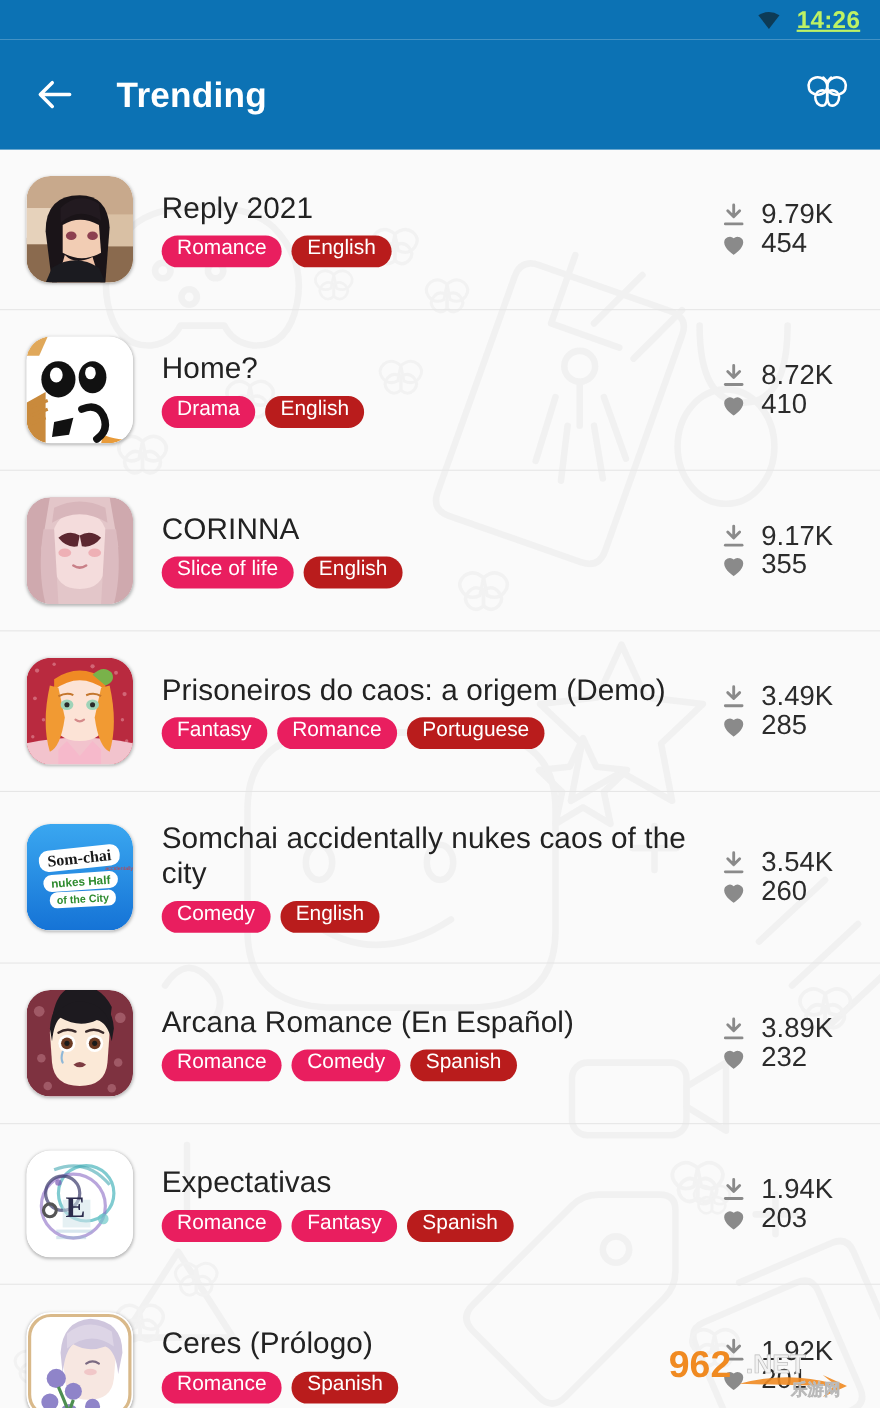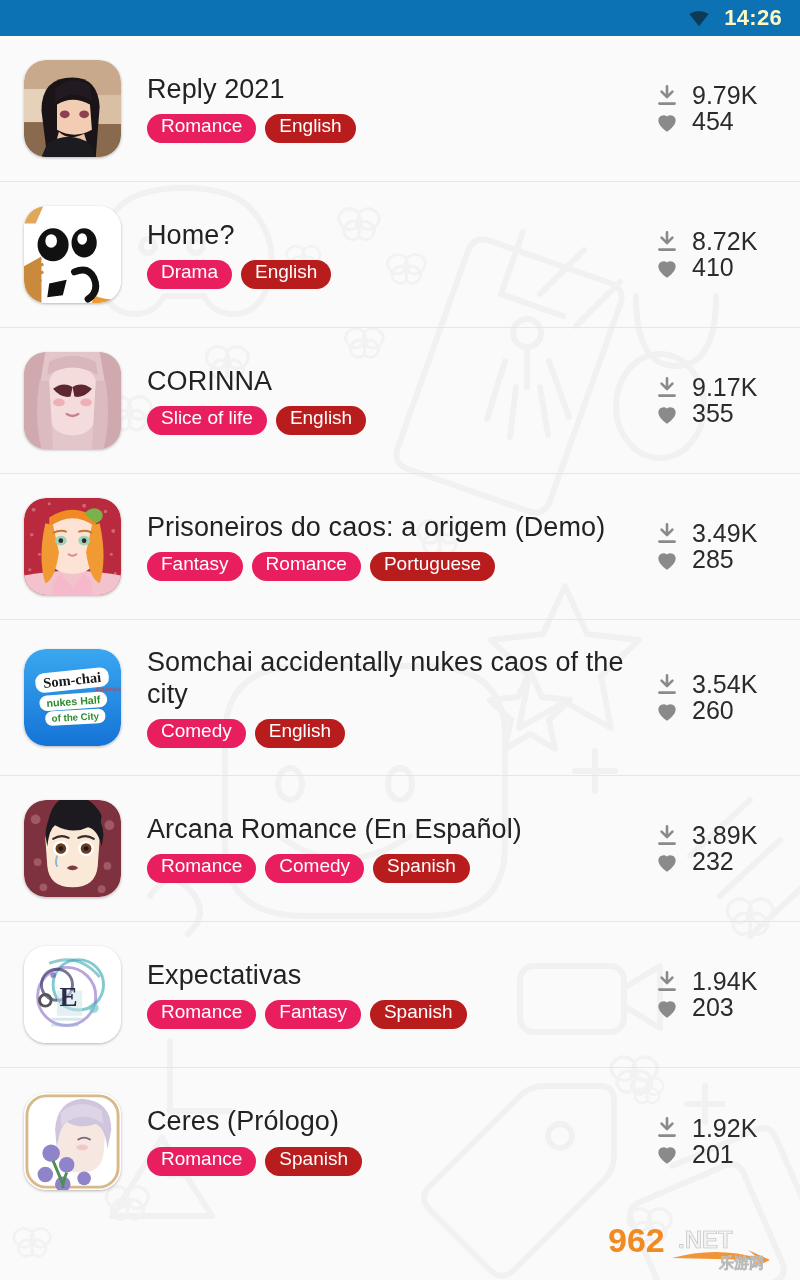--- a/index.html
+++ b/index.html
@@ -10,21 +10,21 @@
     overflow:hidden;
   }
   #app { position:relative; width:800px; height:1280px; background:#fafafa; overflow:hidden; }
 
   
   .statusbar{
     height:36px; background:#0c72b4; display:flex; align-items:center;
     justify-content:flex-end; padding-right:18px; gap:12px; position:relative; z-index:5;
   }
   .wifi-icon{ width:26px; height:22px; display:block; }
-  .clock{ color:#fef9c3; font-size:22px; font-weight:bold; letter-spacing:.3px; line-height:1; }
+  .clock{ color:#bef264; font-size:22px; font-weight:bold; letter-spacing:.3px; line-height:1;text-decoration:underline; }
 
   
   .appbar{
     height:100px; background:#0c72b4; display:flex; align-items:center;
     padding:0 22px 0 26px; position:relative; z-index:5;
   }
   .back-btn{ width:48px; height:48px; display:flex; align-items:center; justify-content:center; cursor:pointer; }
   .appbar-title{
     color:#ffffff; font-size:32px; font-weight:bold; margin-left:32px; letter-spacing:.2px;
   }
@@ -86,20 +86,40 @@
 
 <div id="app">
 
   <div class="statusbar">
     <svg class="wifi-icon" viewBox="0 0 24 24">
       <path d="M12 21 L1.5 7.5 Q12 1 22.5 7.5 Z" fill="#0d3b56"></path>
     </svg>
     <span class="clock">14:26</span>
   </div>
 
+  <div class="appbar">
+    <div class="back-btn">
+      <svg width="40" height="40" viewBox="0 0 24 24">
+        <path d="M20 12H4.5M10.5 5.5 4 12l6.5 6.5" fill="none" stroke="#ffffff" stroke-width="1.9" stroke-linecap="round" stroke-linejoin="round"></path>
+      </svg>
+    </div>
+    <div class="appbar-title">Trending</div>
+    <div class="appbar-spacer"></div>
+    <div class="butterfly-btn">
+      <svg width="44" height="42" viewBox="0 0 44 42">
+        <g fill="none" stroke="#ffffff" stroke-width="2.3" stroke-linecap="round" stroke-linejoin="round">
+          <path d="M22 13.5 C22 8 16.5 4.5 11.5 5.5 C6 6.6 4 11.5 5.5 16 C7 20.5 13 22 17 20.5 C20.5 19.2 22 16.5 22 13.5 Z"></path>
+          <path d="M22 13.5 C22 8 27.5 4.5 32.5 5.5 C38 6.6 40 11.5 38.5 16 C37 20.5 31 22 27 20.5 C23.5 19.2 22 16.5 22 13.5 Z"></path>
+          <path d="M22 20.5 C22 18 18.5 16.5 15.5 17.5 C12 18.6 10.5 22 11.5 25.8 C12.6 30 16.5 32 19.5 30.5 C21.5 29.4 22 26.5 22 20.5 Z"></path>
+          <path d="M22 20.5 C22 18 25.5 16.5 28.5 17.5 C32 18.6 33.5 22 32.5 25.8 C31.4 30 27.5 32 24.5 30.5 C22.5 29.4 22 26.5 22 20.5 Z"></path>
+          <path d="M22 13 V9.5 M22 9.5 L18.5 5.5 M22 9.5 L25.5 5.5"></path>
+        </g>
+      </svg>
+    </div>
+  </div>
 
   <svg class="doodles" viewBox="0 0 800 1144">
     <g fill="none" stroke="#e9e9e9" stroke-width="6" stroke-linecap="round" stroke-linejoin="round">
 
       <path d="M120 70 q-30 30 -22 70 q8 40 40 38 q18 -2 26 -18 l40 0 q8 16 26 18 q32 2 40 -38 q8 -40 -22 -70 q-20 -18 -64 -18 q-44 0 -64 18z"></path>
       <circle cx="148" cy="110" r="7"></circle>
         <circle cx="172" cy="134" r="7"></circle>
         <circle cx="196" cy="110" r="7"></circle>
 
       <path d="M490 105 l120 42 q16 6 10 22 l-70 196 q-6 16 -22 10 l-120 -42 q-16 -6 -10 -22 l70 -196 q6 -16 22 -10z"></path>

